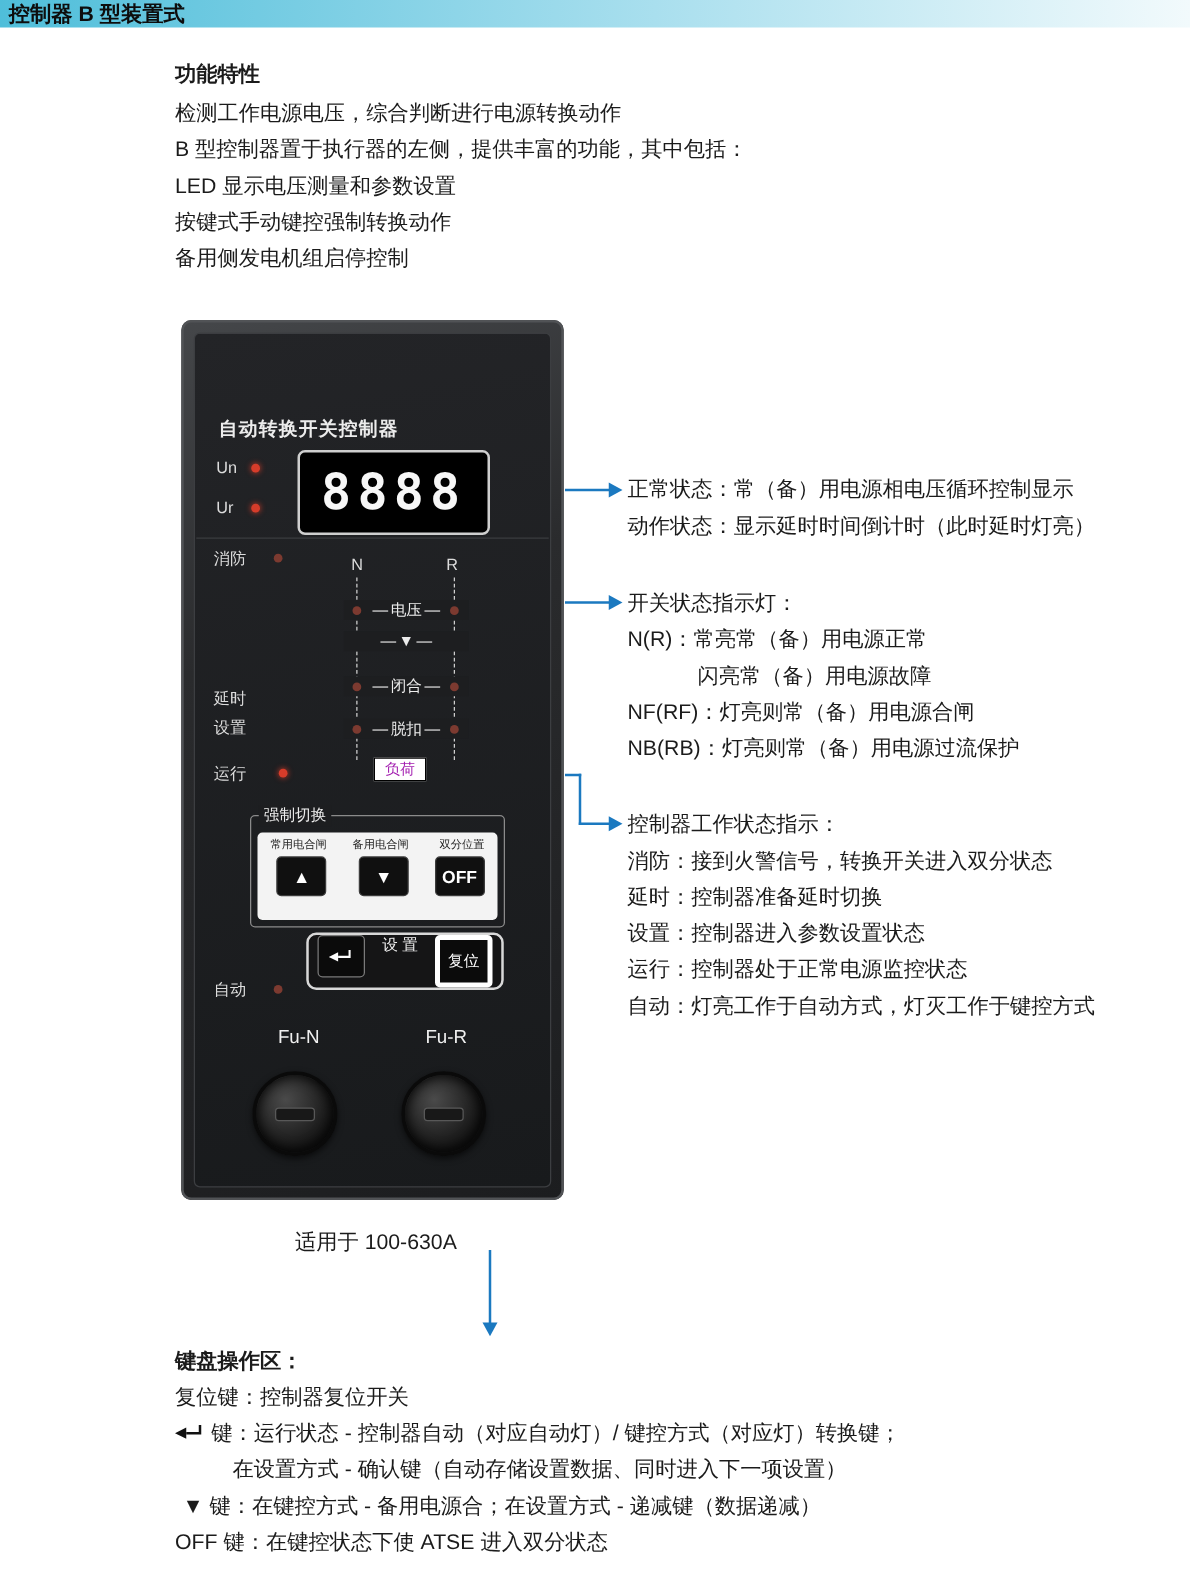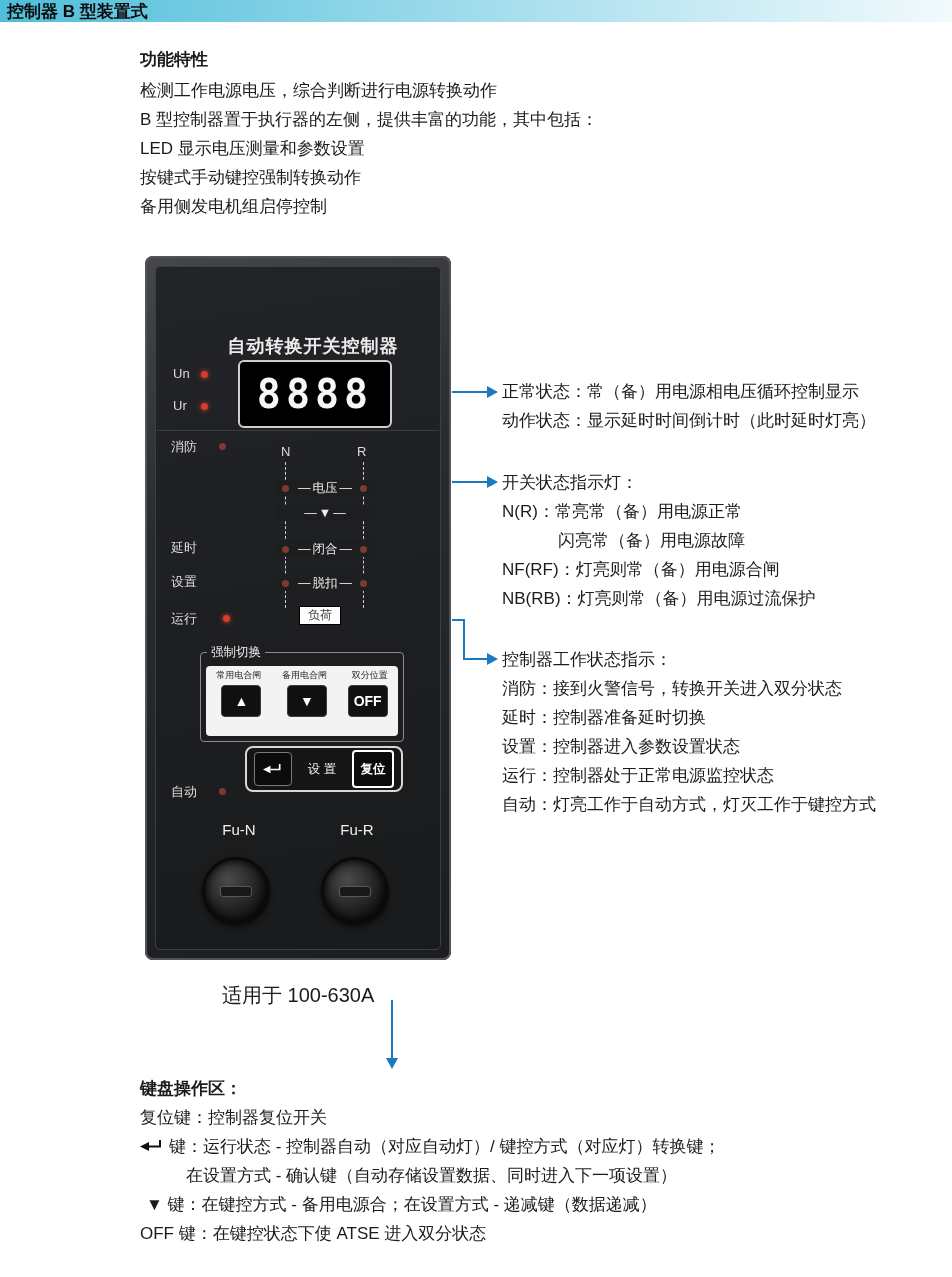--- a/index.html
+++ b/index.html
@@ -17,55 +17,55 @@
   
   .features-heading{position:absolute;left:140px;top:48px;font-size:17px;font-weight:bold;}
   .features-lines{position:absolute;left:140px;top:76px;}
 
   
   .panel{position:absolute;left:145px;top:256px;width:306px;height:704px;
          background:linear-gradient(160deg,#45474a 0%,#2a2b2d 35%,#1c1d1f 100%);
          border-radius:8px;box-shadow:inset 0 0 0 2px #515356;}
   .panel-face{position:absolute;left:10px;top:10px;right:10px;bottom:10px;
               background:linear-gradient(170deg,#232427,#181a1c);border:1px solid #3c3e41;border-radius:5px;}
-  .panel-title{position:absolute;left:30px;right:0;top:78px;text-align:center;
-               color:#ececec;font-size:18px;font-weight:bold;letter-spacing:1px;white-space:nowrap;}
+  .panel-title{position:absolute;left:30px;right:0;top:78px;
+               color:#ececec;font-size:15px;font-weight:bold;letter-spacing:1px;white-space:nowrap;}
   .p-label{position:absolute;color:#dcdcdc;font-size:13px;white-space:nowrap;}
   .led{position:absolute;width:7px;height:7px;border-radius:50%;}
   .led.bright{background:#d63c2a;box-shadow:0 0 4px 1px rgba(214,60,42,.6);}
   .led.dim{background:#7c3a30;}
   .display{position:absolute;left:93px;top:104px;width:150px;height:64px;background:#000;
            border:2px solid #cfcfcf;border-radius:6px;display:flex;align-items:center;justify-content:center;
            color:#f7f7f7;font-family:"DejaVu Sans Mono","Liberation Mono",monospace;
            font-size:40px;font-weight:bold;letter-spacing:5px;}
   .hr-sep{position:absolute;left:12px;right:12px;top:174px;height:1px;background:#3a3c3f;}
   .vdash{position:absolute;top:206px;height:146px;width:0;border-left:1px dashed #cfcfcf;}
   .ladder-row{position:absolute;left:130px;width:100px;height:16px;line-height:16px;text-align:center;
               color:#ececec;font-size:12.5px;background:#1d1e20;white-space:nowrap;}
   .ladder-row::before{content:"—";margin-right:2px;color:#ececec;}
   .ladder-row::after{content:"—";margin-left:2px;color:#ececec;}
   .load-box{position:absolute;left:154px;top:350px;height:17px;line-height:17px;padding:0 8px;
-            background:#ffffff;color:#404040;font-size:12px;border:1px solid #000;white-space:nowrap;}
+            background:#ffffff;color:#a21caf;font-size:12px;border:1px solid #000;white-space:nowrap;}
   .force-group{position:absolute;left:55px;top:396px;width:202px;height:88px;
                border:1px solid #8b8b8b;border-radius:4px;}
   .force-label{position:absolute;left:6px;top:-9px;background:#1d1e20;padding:0 4px;
                color:#ececec;font-size:12.5px;white-space:nowrap;}
   .keys-box{position:absolute;left:5px;top:13px;right:5px;bottom:5px;background:#f3f3f3;border-radius:4px;
             display:flex;justify-content:space-around;align-items:flex-start;padding-top:3px;}
   .key-col{display:flex;flex-direction:column;align-items:flex-end;gap:3px;}
   .key-col-label{font-size:9px;color:#222;white-space:nowrap;}
   .key-btn{width:38px;height:30px;background:#101010;border:1px solid #3c3c3c;border-radius:4px;
            color:#fff;display:flex;align-items:center;justify-content:center;font-size:14px;}
   .key-btn .off-text{font-size:14px;font-weight:bold;}
   .kp-strip{position:absolute;left:100px;top:490px;width:158px;height:46px;box-sizing:border-box;
             border:2px solid #d8d8d8;border-radius:8px;background:#151516;
-            display:flex;align-items:center;justify-content:space-between;padding:0 7px;}
+            display:flex;justify-content:space-between;padding:0 7px;}
   .kp-btn{background:#0b0b0b;border-radius:4px;color:#fff;display:flex;align-items:center;justify-content:center;}
   .kp-btn.enter{width:36px;height:32px;border:1px solid #7a7a7a;}
-  .kp-btn.reset{width:38px;height:34px;border:2px solid #ffffff;font-size:12.5px;white-space:nowrap;font-weight:bold;}
+  .kp-btn.reset{width:38px;height:34px;border:4px solid #ffffff;font-size:12.5px;white-space:nowrap;}
   .kp-set{color:#f0f0f0;font-size:12.5px;white-space:nowrap;}
   .fu-label{position:absolute;width:56px;text-align:center;color:#f0f0f0;font-size:15px;white-space:nowrap;}
   .fuse{position:absolute;width:62px;height:62px;border-radius:50%;
         background:radial-gradient(circle at 38% 32%,#4a4a4a,#131313 72%);
         border:3px solid #0a0a0a;box-shadow:inset 0 0 10px #000,0 2px 5px rgba(0,0,0,.6);
         display:flex;align-items:center;justify-content:center;}
   .fuse-slot{width:30px;height:9px;background:#181818;border:1px solid #585858;border-radius:3px;}
 
   
   .a-line{position:absolute;background:#1b79c0;}
@@ -79,21 +79,21 @@
   .ann .indent{padding-left:56px;}
 
   
   .kb{position:absolute;left:140px;top:1074px;}
   .kb .kb-indent{padding-left:46px;}
   .kb-line-flex{display:flex;align-items:center;gap:5px;}
   .enter-glyph polygon{fill:#111;}
   .enter-glyph path{stroke:#111;stroke-width:2;fill:none;}
   .enter-glyph.light polygon{fill:#fff;}
   .enter-glyph.light path{stroke:#fff;}
-  .apply-note{position:absolute;left:222px;top:982px;font-size:20px;white-space:nowrap;}
+  .apply-note{position:absolute;left:236px;top:982px;font-size:17px;white-space:nowrap;}
 </style>
 </head>
 <body>
 
 <div class="page">
 
   <div class="header-bar"></div>
   <div class="header-title">控制器 B 型装置式</div>
 
   <div class="features-heading">功能特性</div>
@@ -124,21 +124,21 @@
     <span class="p-label" style="left:212px;top:188px">R</span>
     <div class="vdash" style="left:140px"></div>
     <div class="vdash" style="left:218px"></div>
 
     <div class="ladder-row" style="top:224px">电压</div>
     <span class="led dim" style="left:137px;top:229px"></span>
     <span class="led dim" style="left:215px;top:229px"></span>
 
     <div class="ladder-row" style="top:249px">▼</div>
 
-    <span class="p-label" style="left:26px;top:283px">延时</span>
+    <span class="p-label" style="left:26px;top:294px">延时</span>
     <div class="ladder-row" style="top:285px">闭合</div>
     <span class="led dim" style="left:137px;top:290px"></span>
     <span class="led dim" style="left:215px;top:290px"></span>
 
     <span class="p-label" style="left:26px;top:317px">设置</span>
     <div class="ladder-row" style="top:319px">脱扣</div>
     <span class="led dim" style="left:137px;top:324px"></span>
     <span class="led dim" style="left:215px;top:324px"></span>
 
     <span class="p-label" style="left:26px;top:354px">运行</span>

